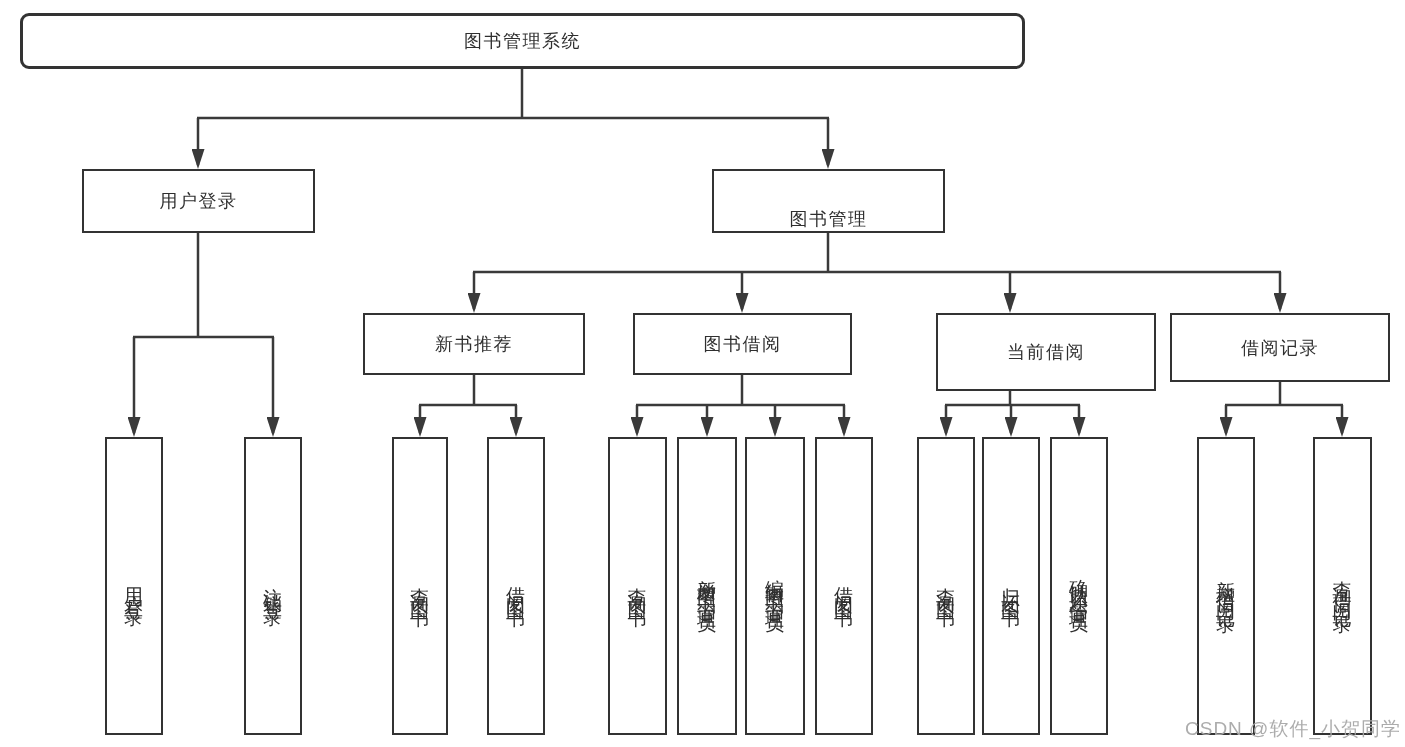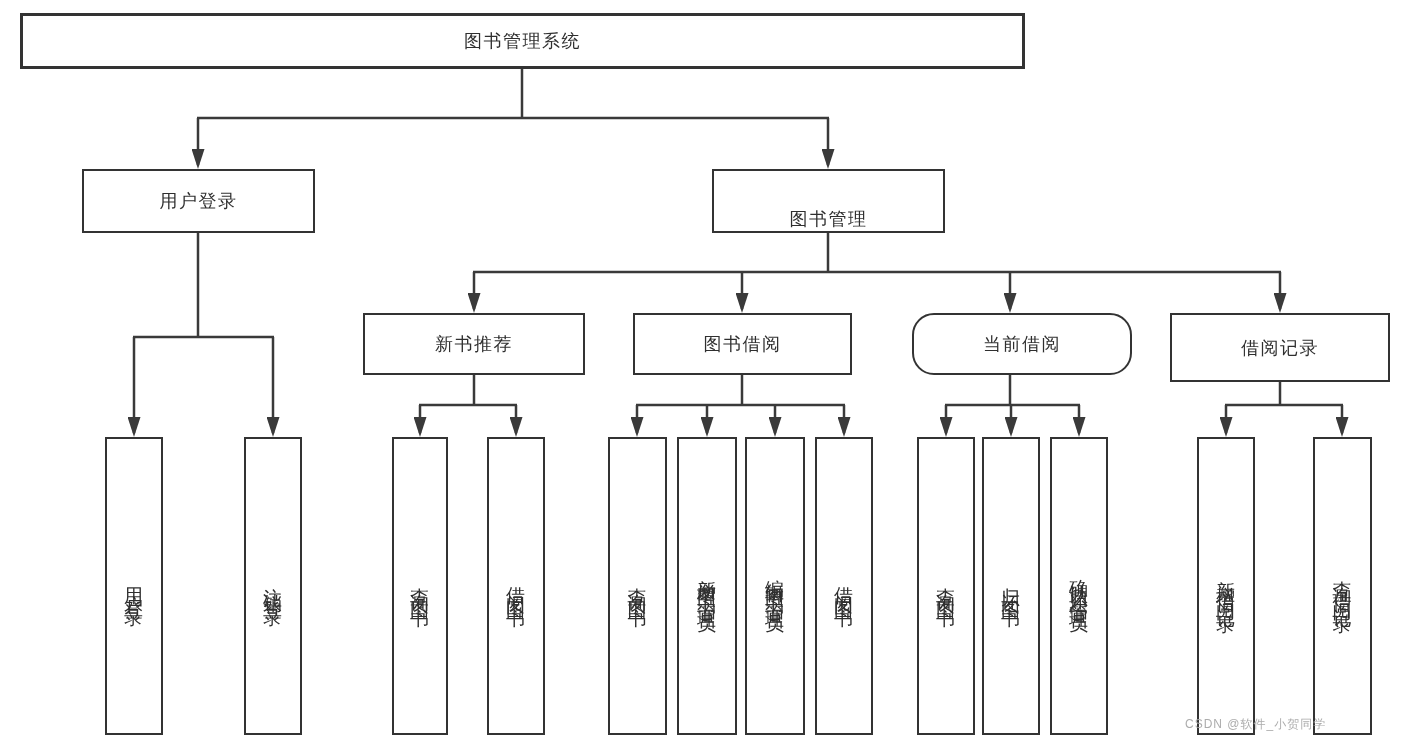--- a/index.html
+++ b/index.html
@@ -35,21 +35,21 @@
     writing-mode:vertical-rl;
     text-orientation:mixed;
     font-size:19px;
     letter-spacing:7px;
     line-height:1;
     white-space:nowrap;
   }
   #watermark{
     position:absolute;
     left:1185px;top:716px;
-    font-size:12px;
+    font-size:19px;
     color:rgba(168,168,168,0.95);
     letter-spacing:1px;
     z-index:5;
     white-space:nowrap;
   }
 </style>
 </head>
 <body>
 
 <div id="canvas">
@@ -97,38 +97,38 @@
       <path d="M1011 405 L1011 433" marker-end="url(#arrow)"></path>
       <path d="M1079 405 L1079 433" marker-end="url(#arrow)"></path>
 
       <path d="M1280 375 L1280 405"></path>
       <path d="M1225 405 L1343 405"></path>
       <path d="M1226 405 L1226 433" marker-end="url(#arrow)"></path>
       <path d="M1342 405 L1342 433" marker-end="url(#arrow)"></path>
     </g>
   </svg>
 
-  <div class="node root" style="left:20px;top:13px;width:1005px;height:56px;">
+  <div class="node root" style="left:20px;top:13px;width:1005px;height:56px;border-radius:9px;">
     <span>图书管理系统</span>
   </div>
 
   <div class="node" style="left:82px;top:169px;width:233px;height:64px;">
     <span>用户登录</span>
   </div>
   <div class="node" style="left:712px;top:169px;width:233px;height:64px;align-items:flex-end;">
     <span>图书管理</span>
   </div>
 
   <div class="node" style="left:633px;top:313px;width:219px;height:62px;">
     <span>图书借阅</span>
   </div>
   <div class="node" style="left:363px;top:313px;width:222px;height:62px;">
     <span>新书推荐</span>
   </div>
-  <div class="node" style="left:912px;top:313px;width:220px;height:62px;border-radius:22px;">
+  <div class="node" style="left:936px;top:313px;width:220px;height:78px;">
     <span>当前借阅</span>
   </div>
   <div class="node" style="left:1170px;top:313px;width:220px;height:69px;">
     <span>借阅记录</span>
   </div>
 
   <div class="vnode" style="left:105px;width:58px;">
     <span class="vtext">用户登录</span>
   </div>
   <div class="vnode" style="left:244px;width:58px;">

